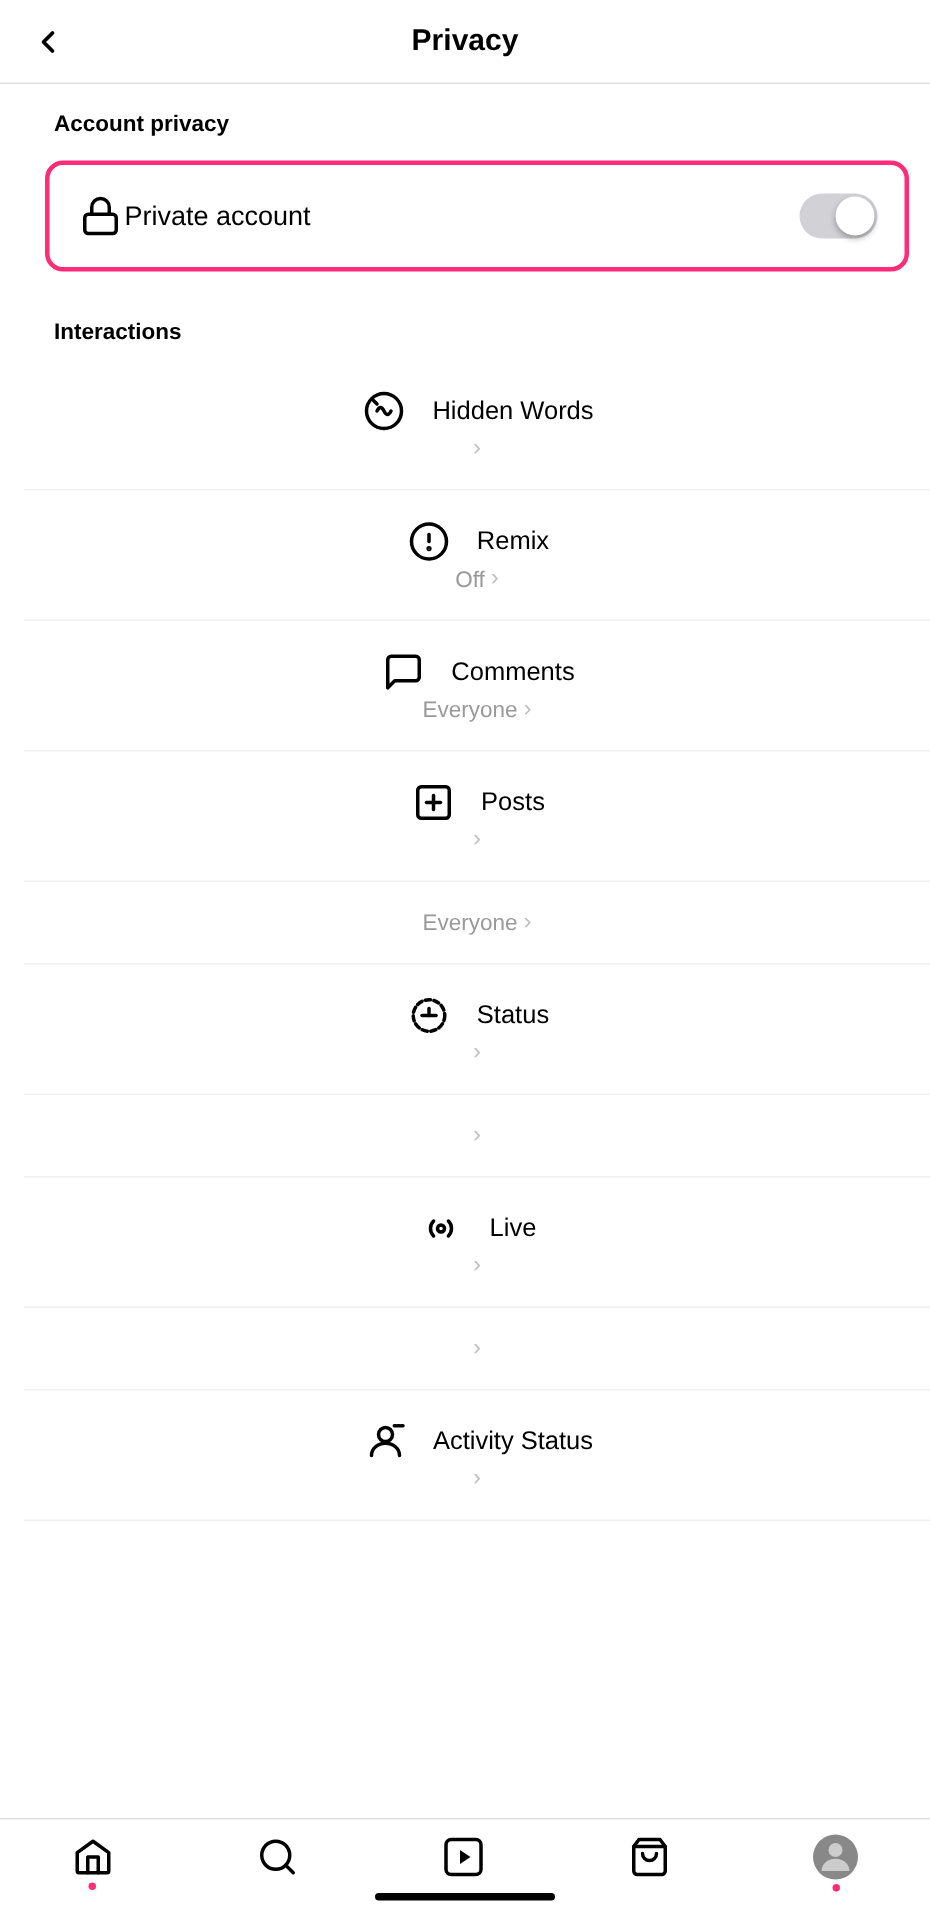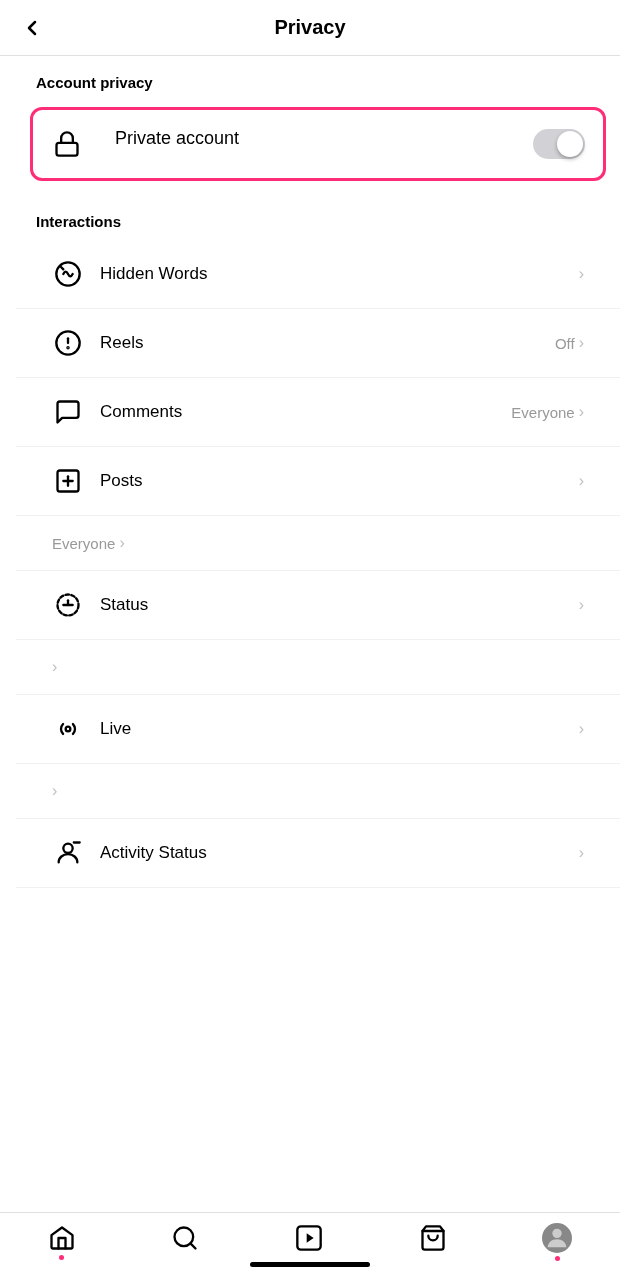--- a/index.html
+++ b/index.html
@@ -51,22 +51,22 @@
       border: 3px solid #ff2d78;
       border-radius: 12px;
       padding: 18px 18px;
       display: flex;
       align-items: center;
       justify-content: space-between;
       background: #fff;
     }
     .private-account-left {
       display: flex;
-      align-items: flex-start;
-      gap: 32px;
+      align-items: center;
+      gap: 0;
     }
     .private-account-label {
       font-size: 18px;
       font-weight: 400;
       color: #000;
     }
 
     
     .toggle {
       width: 52px;
@@ -89,20 +89,21 @@
     }
 
     
     .list-item {
       display: flex;
       align-items: center;
       justify-content: space-between;
       padding: 18px 36px;
       border-bottom: 1px solid #f0f0f0;
       cursor: pointer;
+      flex-direction: column;
     }
     .list-item-left {
       display: flex;
       align-items: center;
       gap: 16px;
     }
     .list-item-label {
       font-size: 17px;
       color: #000;
     }
@@ -244,21 +245,21 @@
 
   <div class="list-item">
     <div class="list-item-left">
       <div class="icon-wrap">
         <svg viewBox="0 0 24 24" fill="none" stroke="#000" stroke-width="2" stroke-linecap="round" stroke-linejoin="round">
           <circle cx="12" cy="12" r="10"></circle>
           <line x1="12" y1="8" x2="12" y2="12"></line>
           <circle cx="12" cy="16" r="0.5" fill="#000"></circle>
         </svg>
       </div>
-      <span class="list-item-label">Reels</span>
+      <span class="list-item-label">Remix</span>
     </div>
     <div class="list-item-right">
       <span class="list-item-value">Off</span>
       <span class="chevron">›</span>
     </div>
   </div>
 
   <div class="list-item">
     <div class="list-item-left">
       <div class="icon-wrap">

